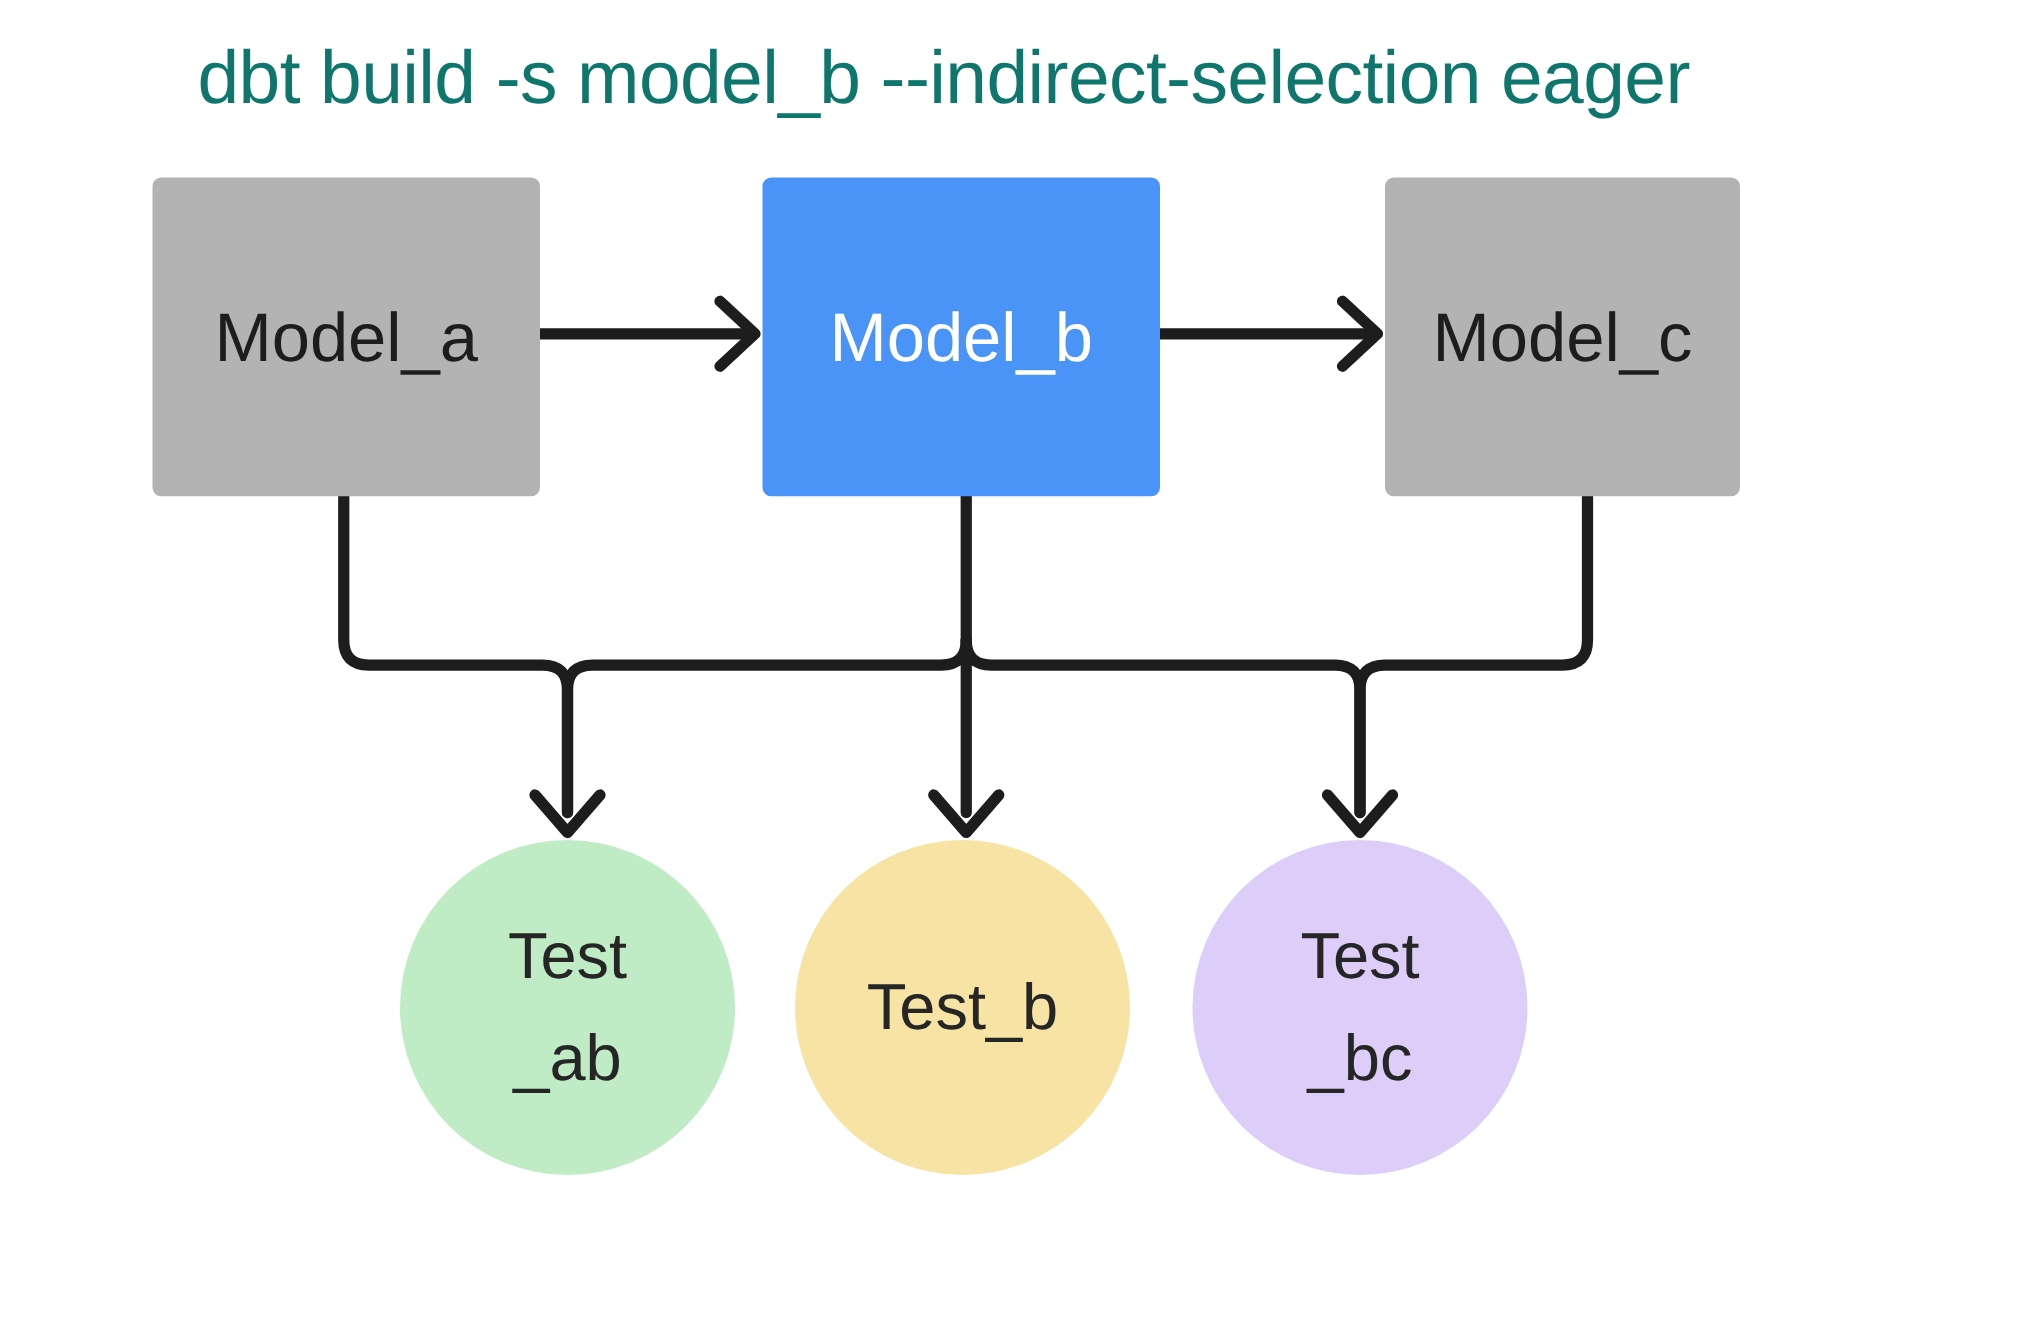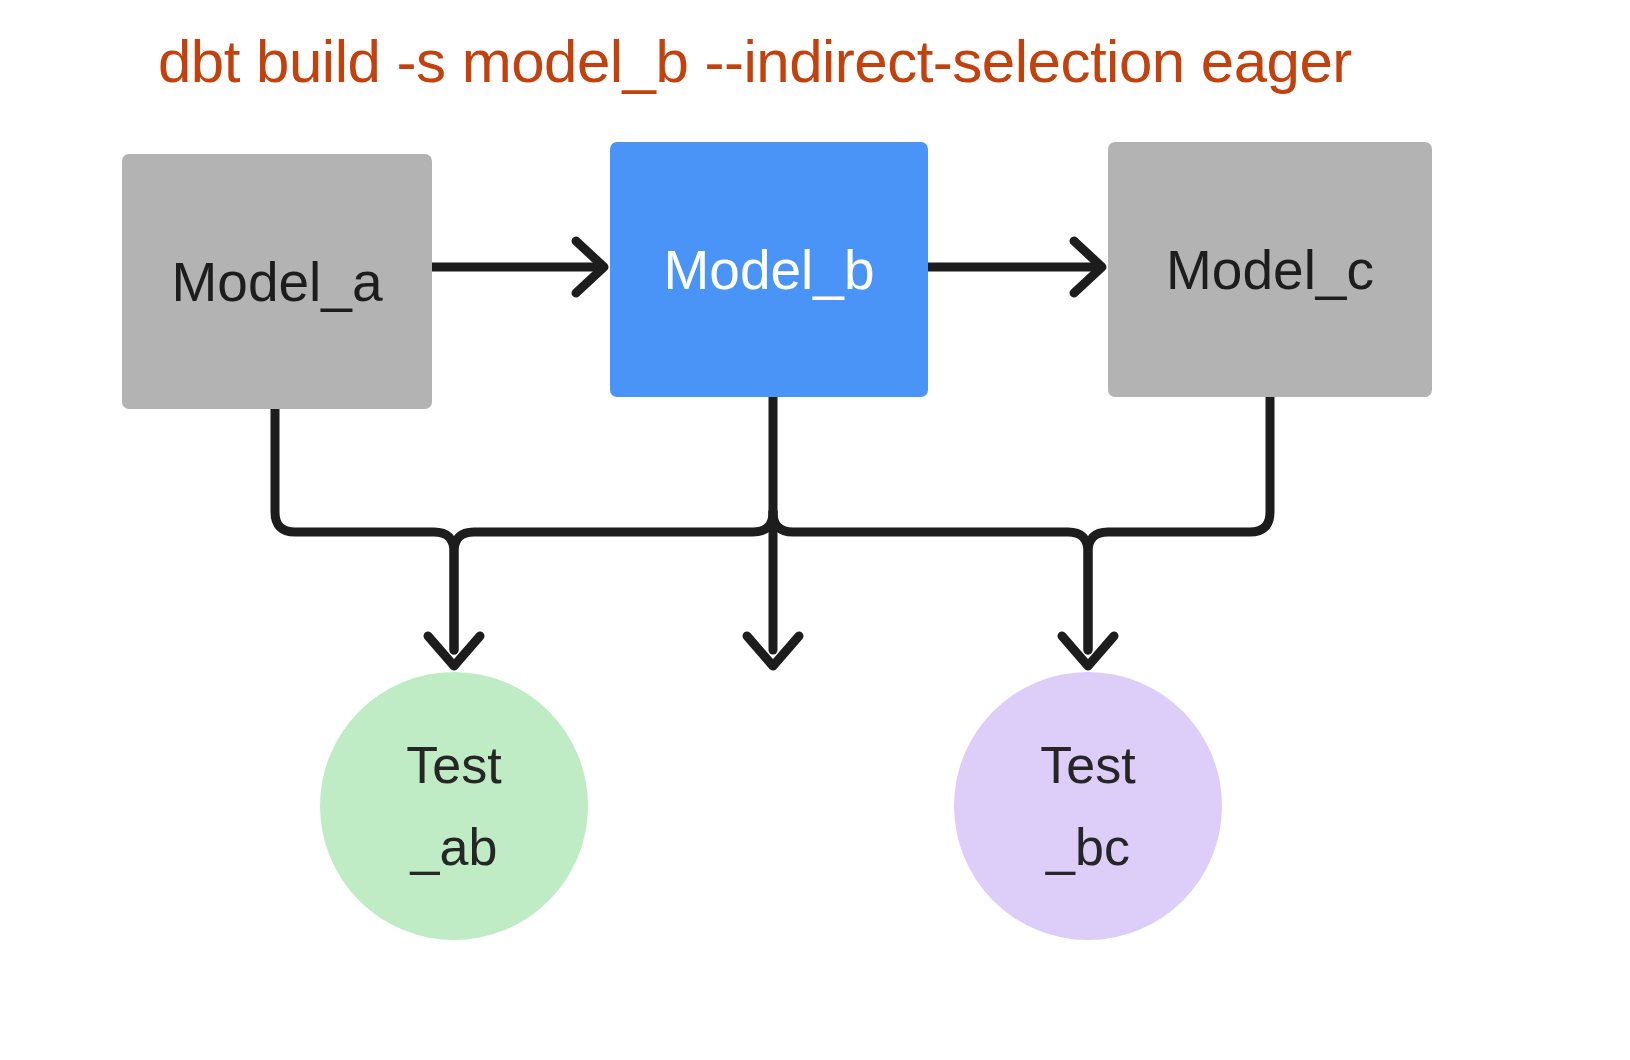--- a/index.html
+++ b/index.html
@@ -25,21 +25,21 @@
     width: 1630px;
     height: 1060px;
     pointer-events: none;
   }
   .diagram-title {
     position: absolute;
     left: 158px;
     top: 28px;
     font-size: 60px;
     line-height: 68px;
-    color: #c2410c;
+    color: #0f766e;
     letter-spacing: -0.5px;
     white-space: nowrap;
     font-family: "Liberation Sans", sans-serif;
   }
   .model-node {
     position: absolute;
     border-radius: 7px;
     display: flex;
     align-items: center;
     justify-content: center;
@@ -95,36 +95,39 @@
       <path d="M 773 512 Q 773 532 793 532 L 1068 532 Q 1088 532 1088 552 L 1088 650"></path>
 
       <path d="M 1270 397 L 1270 512 Q 1270 532 1250 532 L 1108 532 Q 1088 532 1088 552 L 1088 650"></path>
 
       <path d="M 428 636 L 454 666 L 480 636"></path>
       <path d="M 747 636 L 773 666 L 799 636"></path>
       <path d="M 1062 636 L 1088 666 L 1114 636"></path>
     </g>
   </svg>
 
-  <div class="model-node" style="left:122px; top:142px; width:310px; height:255px; background:#b3b3b3;margin-top:12px;">
+  <div class="model-node" style="left:122px; top:142px; width:310px; height:255px; background:#b3b3b3;">
     <span class="model-label" style="color:#1d1d1d;">Model_a</span>
   </div>
 
   <div class="model-node" style="left:610px; top:142px; width:318px; height:255px; background:#4a93f7;">
     <span class="model-label" style="color:#ffffff;text-align:right;">Model_b</span>
   </div>
 
-  <div class="model-node" style="left:1108px; top:142px; width:324px; height:255px; background:#b3b3b3;">
+  <div class="model-node" style="left:1108px; top:142px; width:284px; height:255px; background:#b3b3b3;">
     <span class="model-label" style="color:#1d1d1d;">Model_c</span>
   </div>
 
   <div class="test-node" style="left:320px; top:672px; width:268px; height:268px; background:#bfecc4;">
     <span class="test-label">Test
 _ab</span>
   </div>
 
+  <div class="test-node" style="left:636px; top:672px; width:268px; height:268px; background:#f7e3a3;">
+    <span class="test-label">Test_b</span>
+  </div>
 
   <div class="test-node" style="left:954px; top:672px; width:268px; height:268px; background:#ddcdf9;">
     <span class="test-label">Test
 _bc</span>
   </div>
 
 </div>
 
 </body></html>

